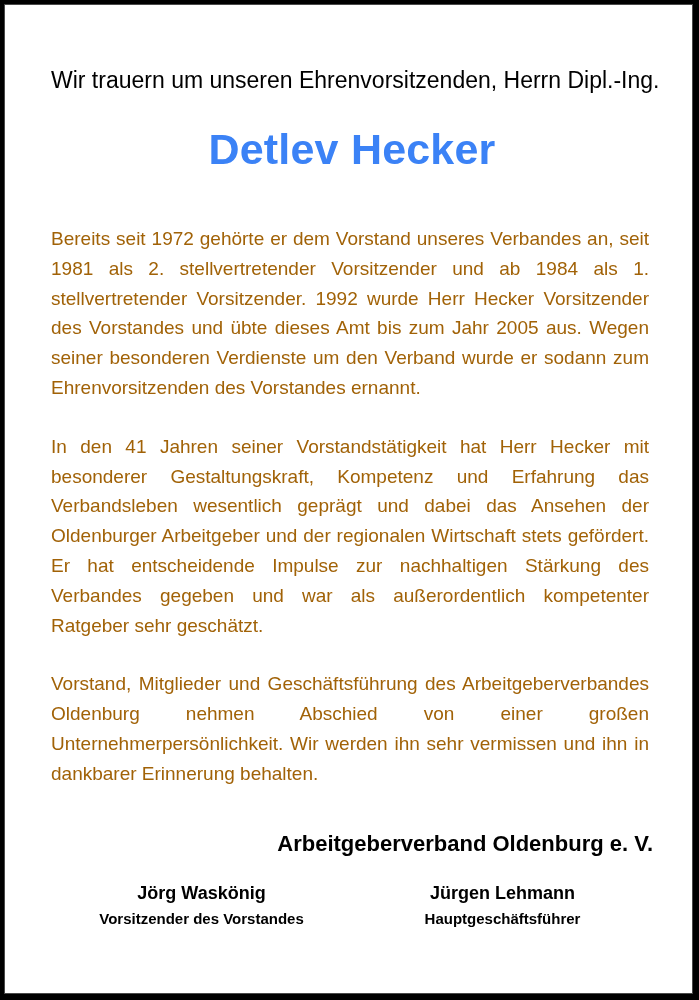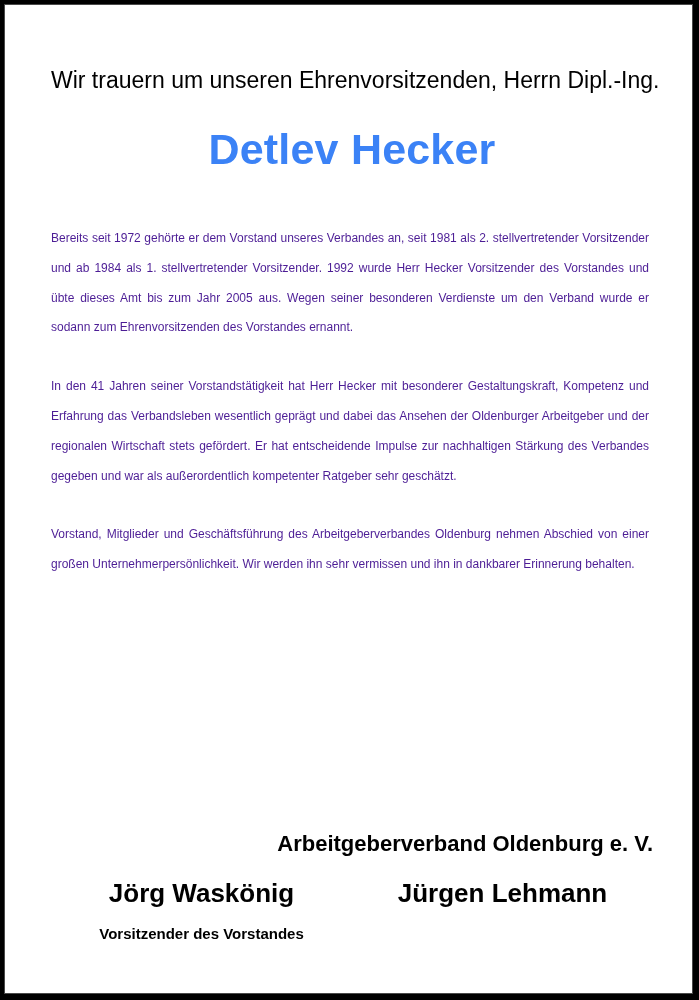--- a/index.html
+++ b/index.html
@@ -54,23 +54,23 @@
     letter-spacing: 0.2px;
     color: #3b82f6;
   }
   .body-text {
     position: absolute;
     top: 219px;
     left: 0;
     width: 602px;
   }
   .para {
-    font-size: 12px;
+    font-size: 19px;
     line-height: 29.8px;
-    color: #4c1d95;
+    color: #a16207;
     text-align: justify;
     text-justify: inter-word;
     margin: 0 4px 29px 0;
     hyphens: none;
   }
   .para:last-child { margin-bottom: 0; }
   .org-line {
     position: absolute;
     top: 825px;
     left: 0;
@@ -87,27 +87,27 @@
     left: 0;
     width: 602px;
     display: flex;
     flex-direction: row;
   }
   .sig-col {
     flex: 1 1 0;
     text-align: center;
   }
   .sig-name {
-    font-size: 26px;
+    font-size: 18px;
     line-height: 25px;
     font-weight: bold;
     color: #000000;
   }
   .sig-title {
-    margin-top: 18px;
+    margin-top: 3px;
     font-size: 15px;
     line-height: 20px;
     font-weight: bold;
     color: #000000;
   }
 </style>
 </head>
 <body>
 
 <div class="page">
@@ -125,17 +125,18 @@
 
     <div class="org-line">Arbeitgeberverband Oldenburg e. V.</div>
 
     <div class="signatures">
       <div class="sig-col">
         <div class="sig-name">Jörg Waskönig</div>
         <div class="sig-title">Vorsitzender des Vorstandes</div>
       </div>
       <div class="sig-col">
         <div class="sig-name">Jürgen Lehmann</div>
+        <div class="sig-title">Hauptgeschäftsführer</div>
       </div>
     </div>
 
   </div>
 </div>
 
 </body></html>

